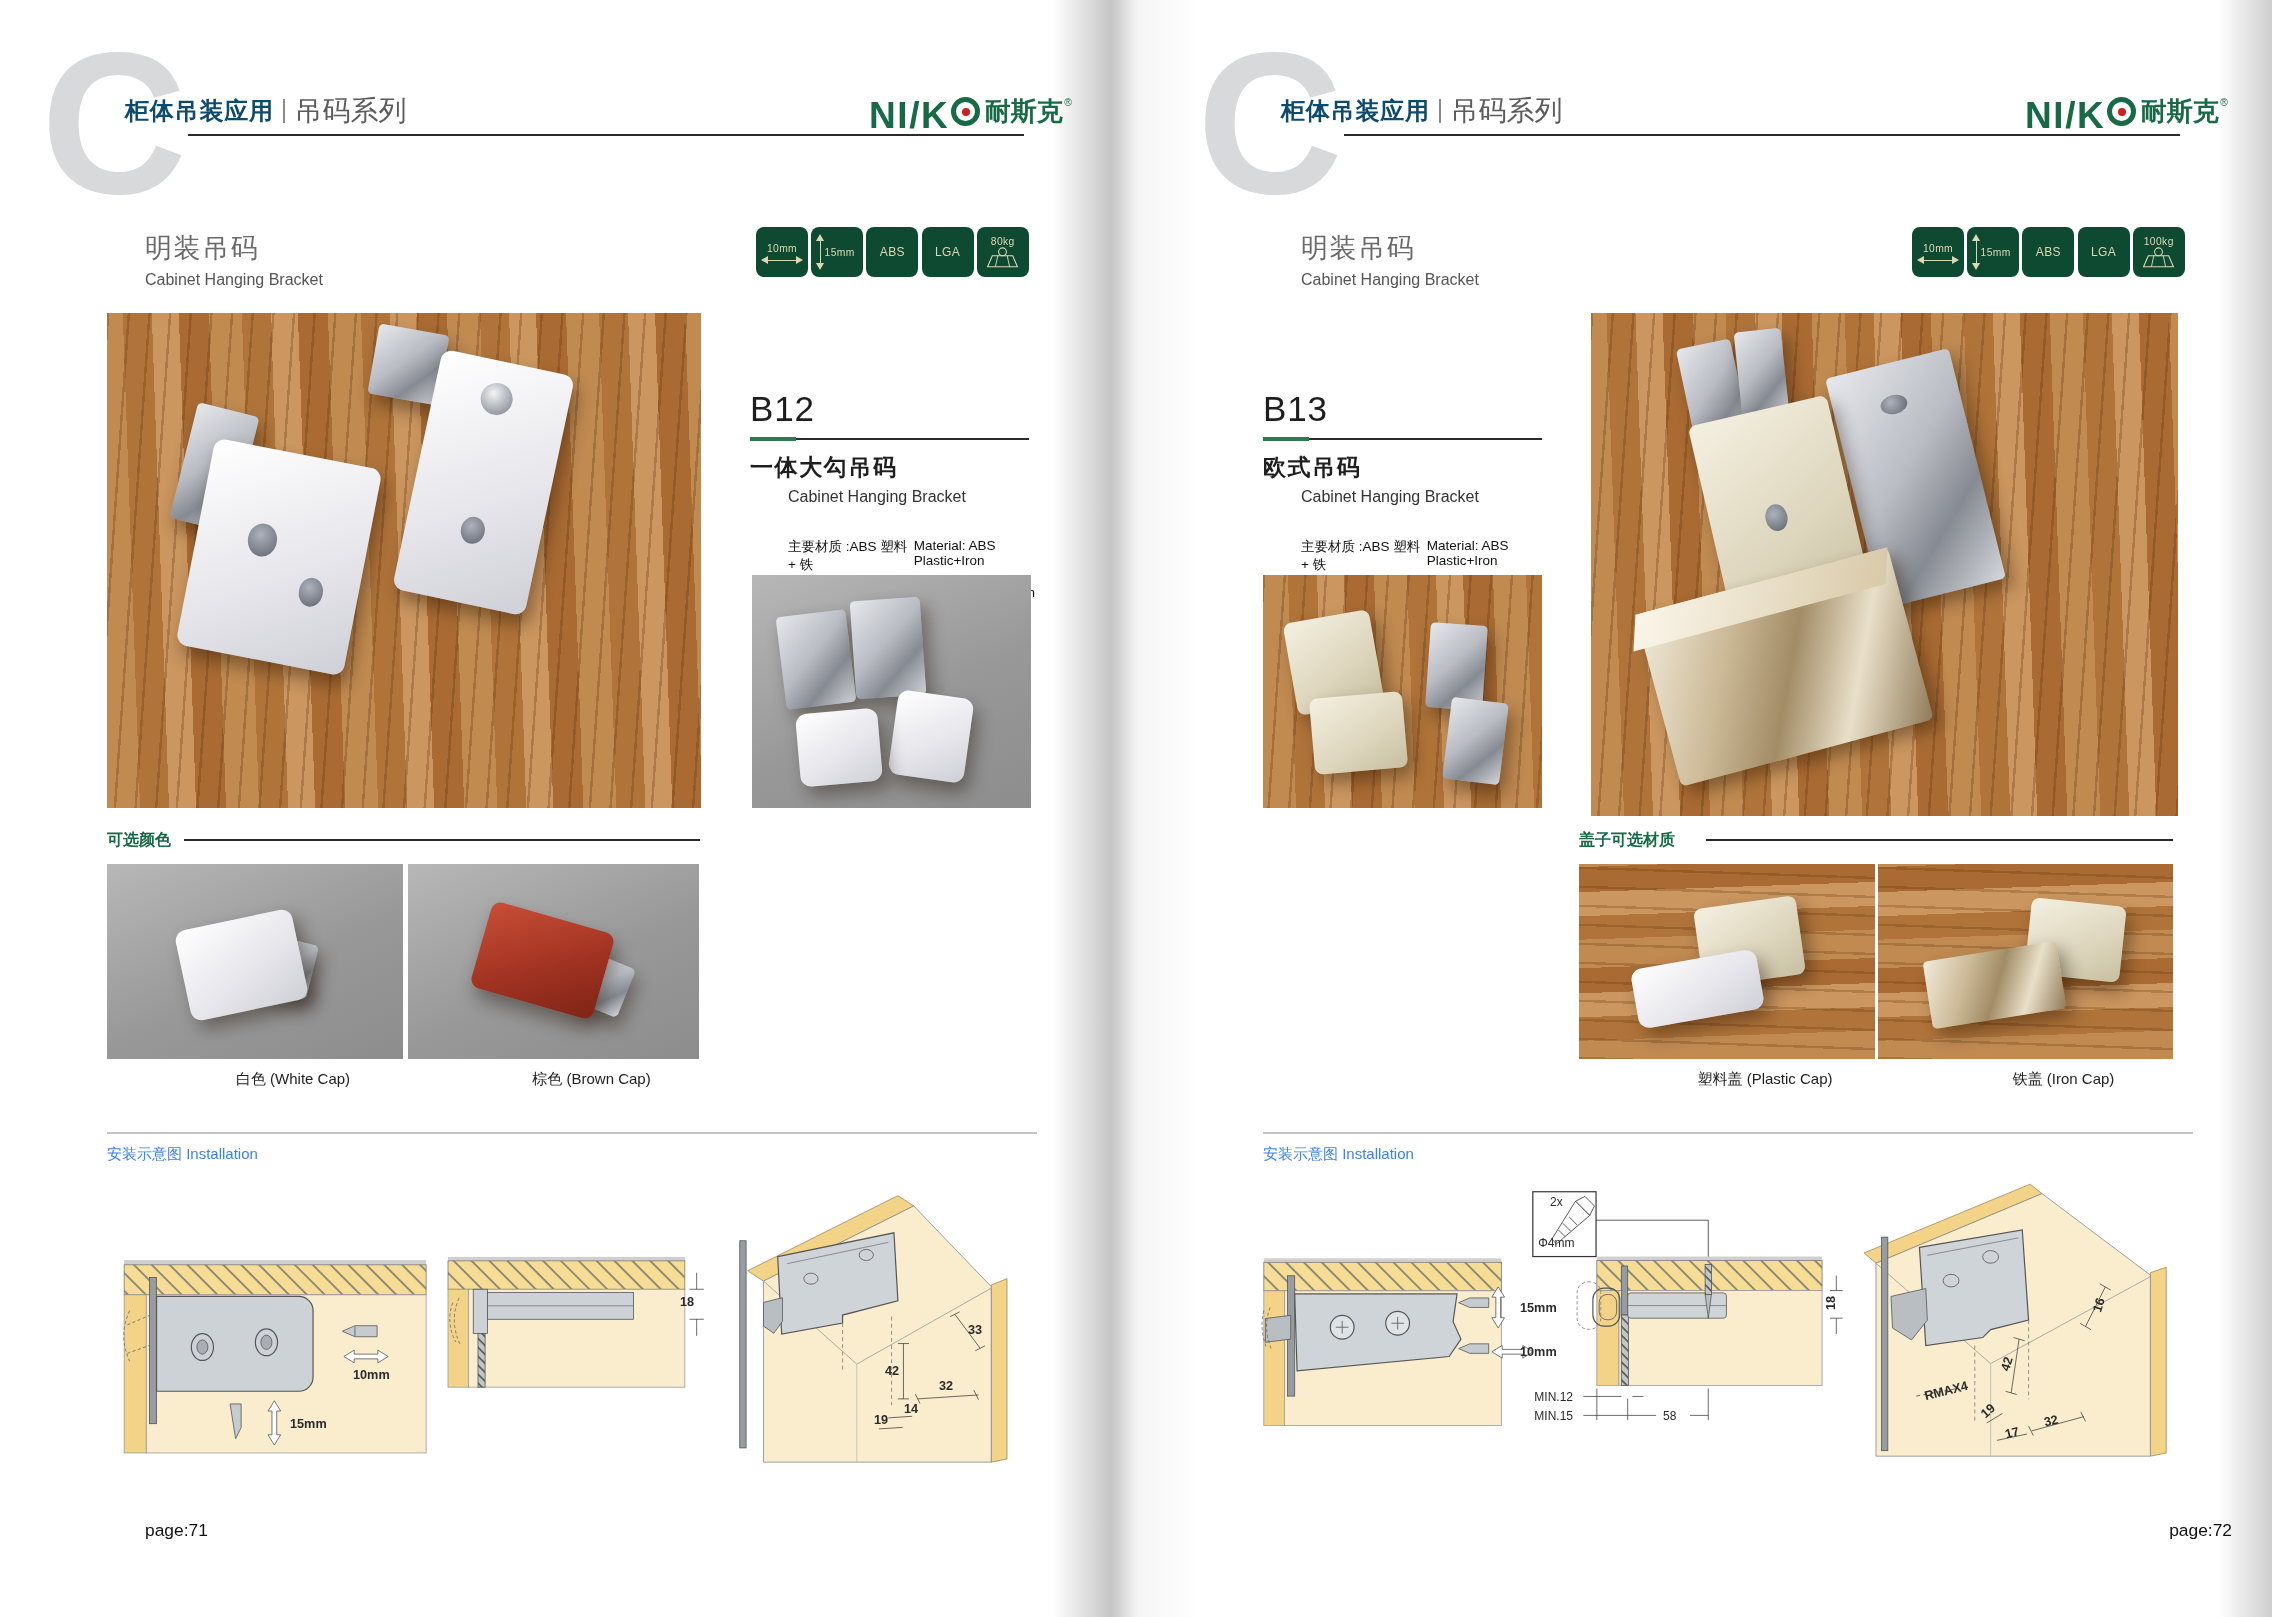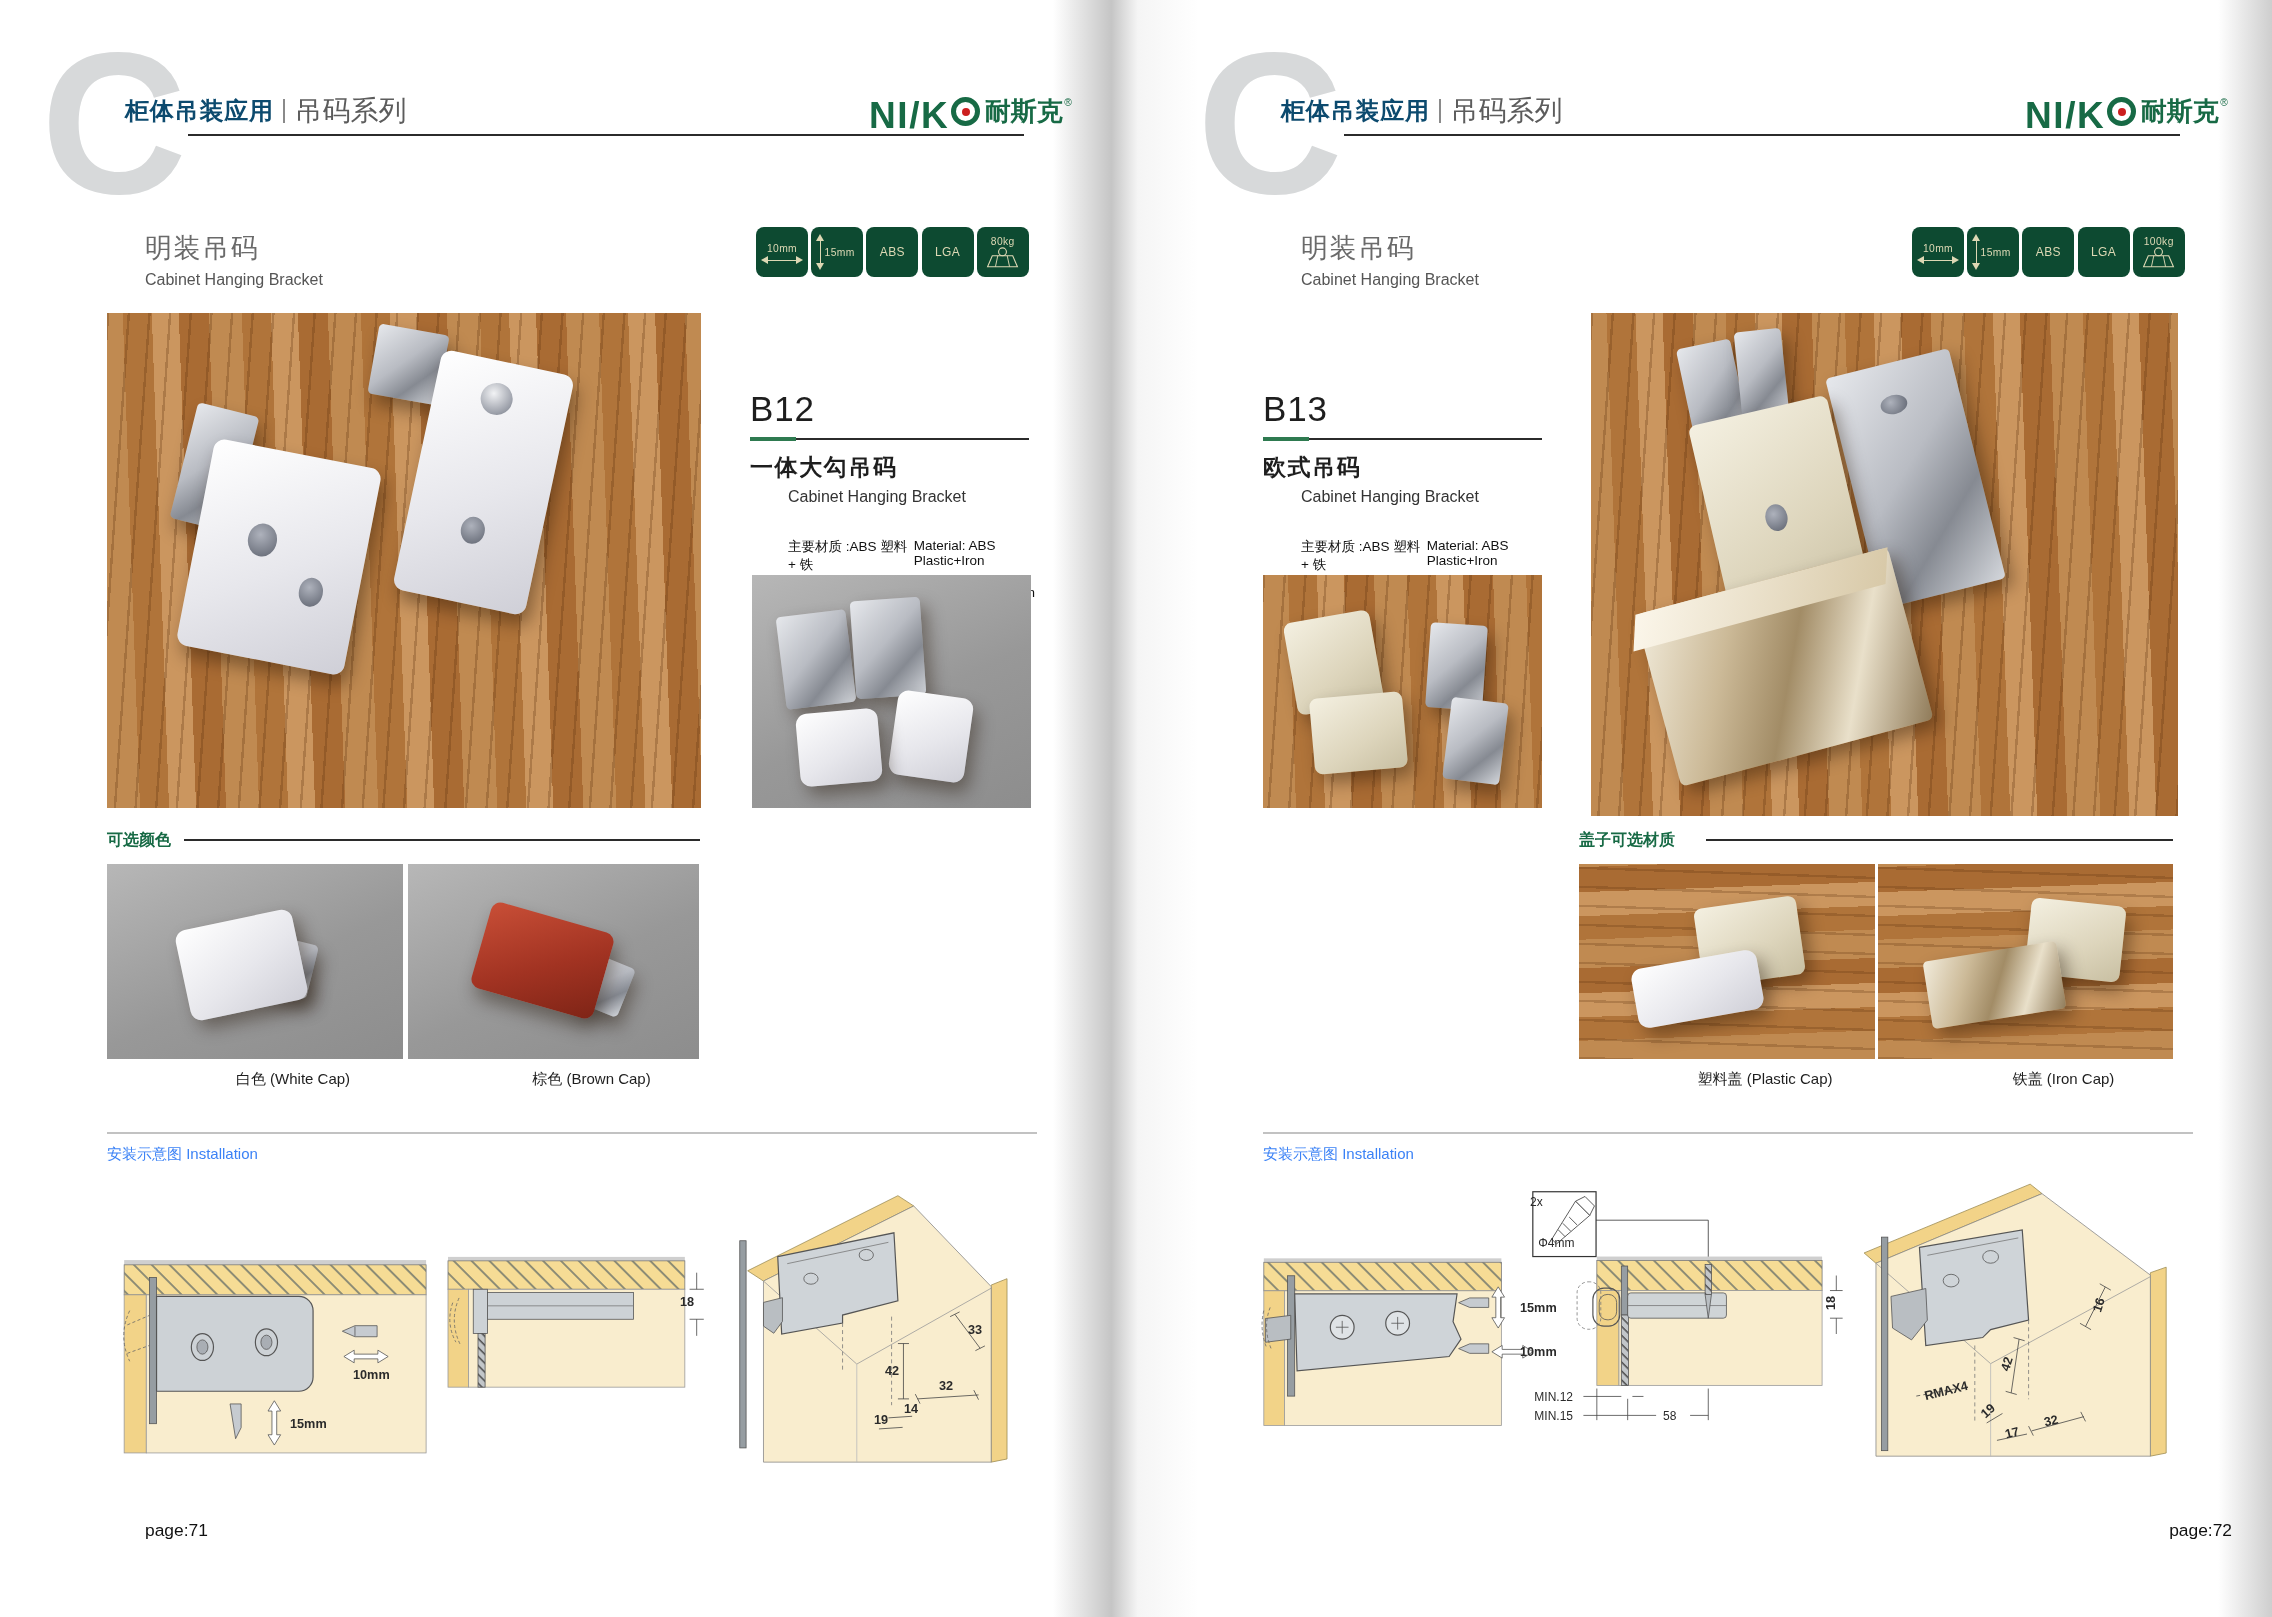--- a/index.html
+++ b/index.html
@@ -449,21 +449,21 @@
     <line x1="390" y1="166" x2="390" y2="186" stroke="#444"></line>
     <line x1="87" y1="255" x2="87" y2="295" stroke="#444"></line>
     <line x1="126" y1="268" x2="126" y2="295" stroke="#444"></line>
     <line x1="228" y1="255" x2="228" y2="295" stroke="#444"></line>
     <line x1="70" y1="265" x2="118" y2="265" stroke="#444"></line>
     <line x1="132" y1="265" x2="146" y2="265" stroke="#444"></line>
     <line x1="70" y1="289" x2="126" y2="289" stroke="#444"></line>
     <line x1="126" y1="289" x2="162" y2="289" stroke="#444"></line>
     <line x1="205" y1="289" x2="228" y2="289" stroke="#444"></line>
   </svg>
-  <span class="dim light" style="left:2px;top:8px;">2x</span>
+  <span class="dim light" style="left:22px;top:8px;">2x</span>
   <span class="dim light" style="left:10.3px;top:49px;">Φ4mm</span>
   <span class="dim" style="left:296px;top:109px;transform:rotate(-90deg);">18</span>
   <span class="dim light" style="left:6.3px;top:203px;">MIN.12</span>
   <span class="dim light" style="left:6.3px;top:222px;">MIN.15</span>
   <span class="dim light" style="left:135px;top:222px;">58</span>
 </div>
 
 <div class="abs diagram" style="left:1864px;top:1162px;width:360px;height:344px;">
   <svg width="360" height="344" viewBox="0 0 455 435">
     <polygon points="0,115 210,28 225,40 15,128" fill="#f2d388" stroke="#9c8b52"></polygon>

